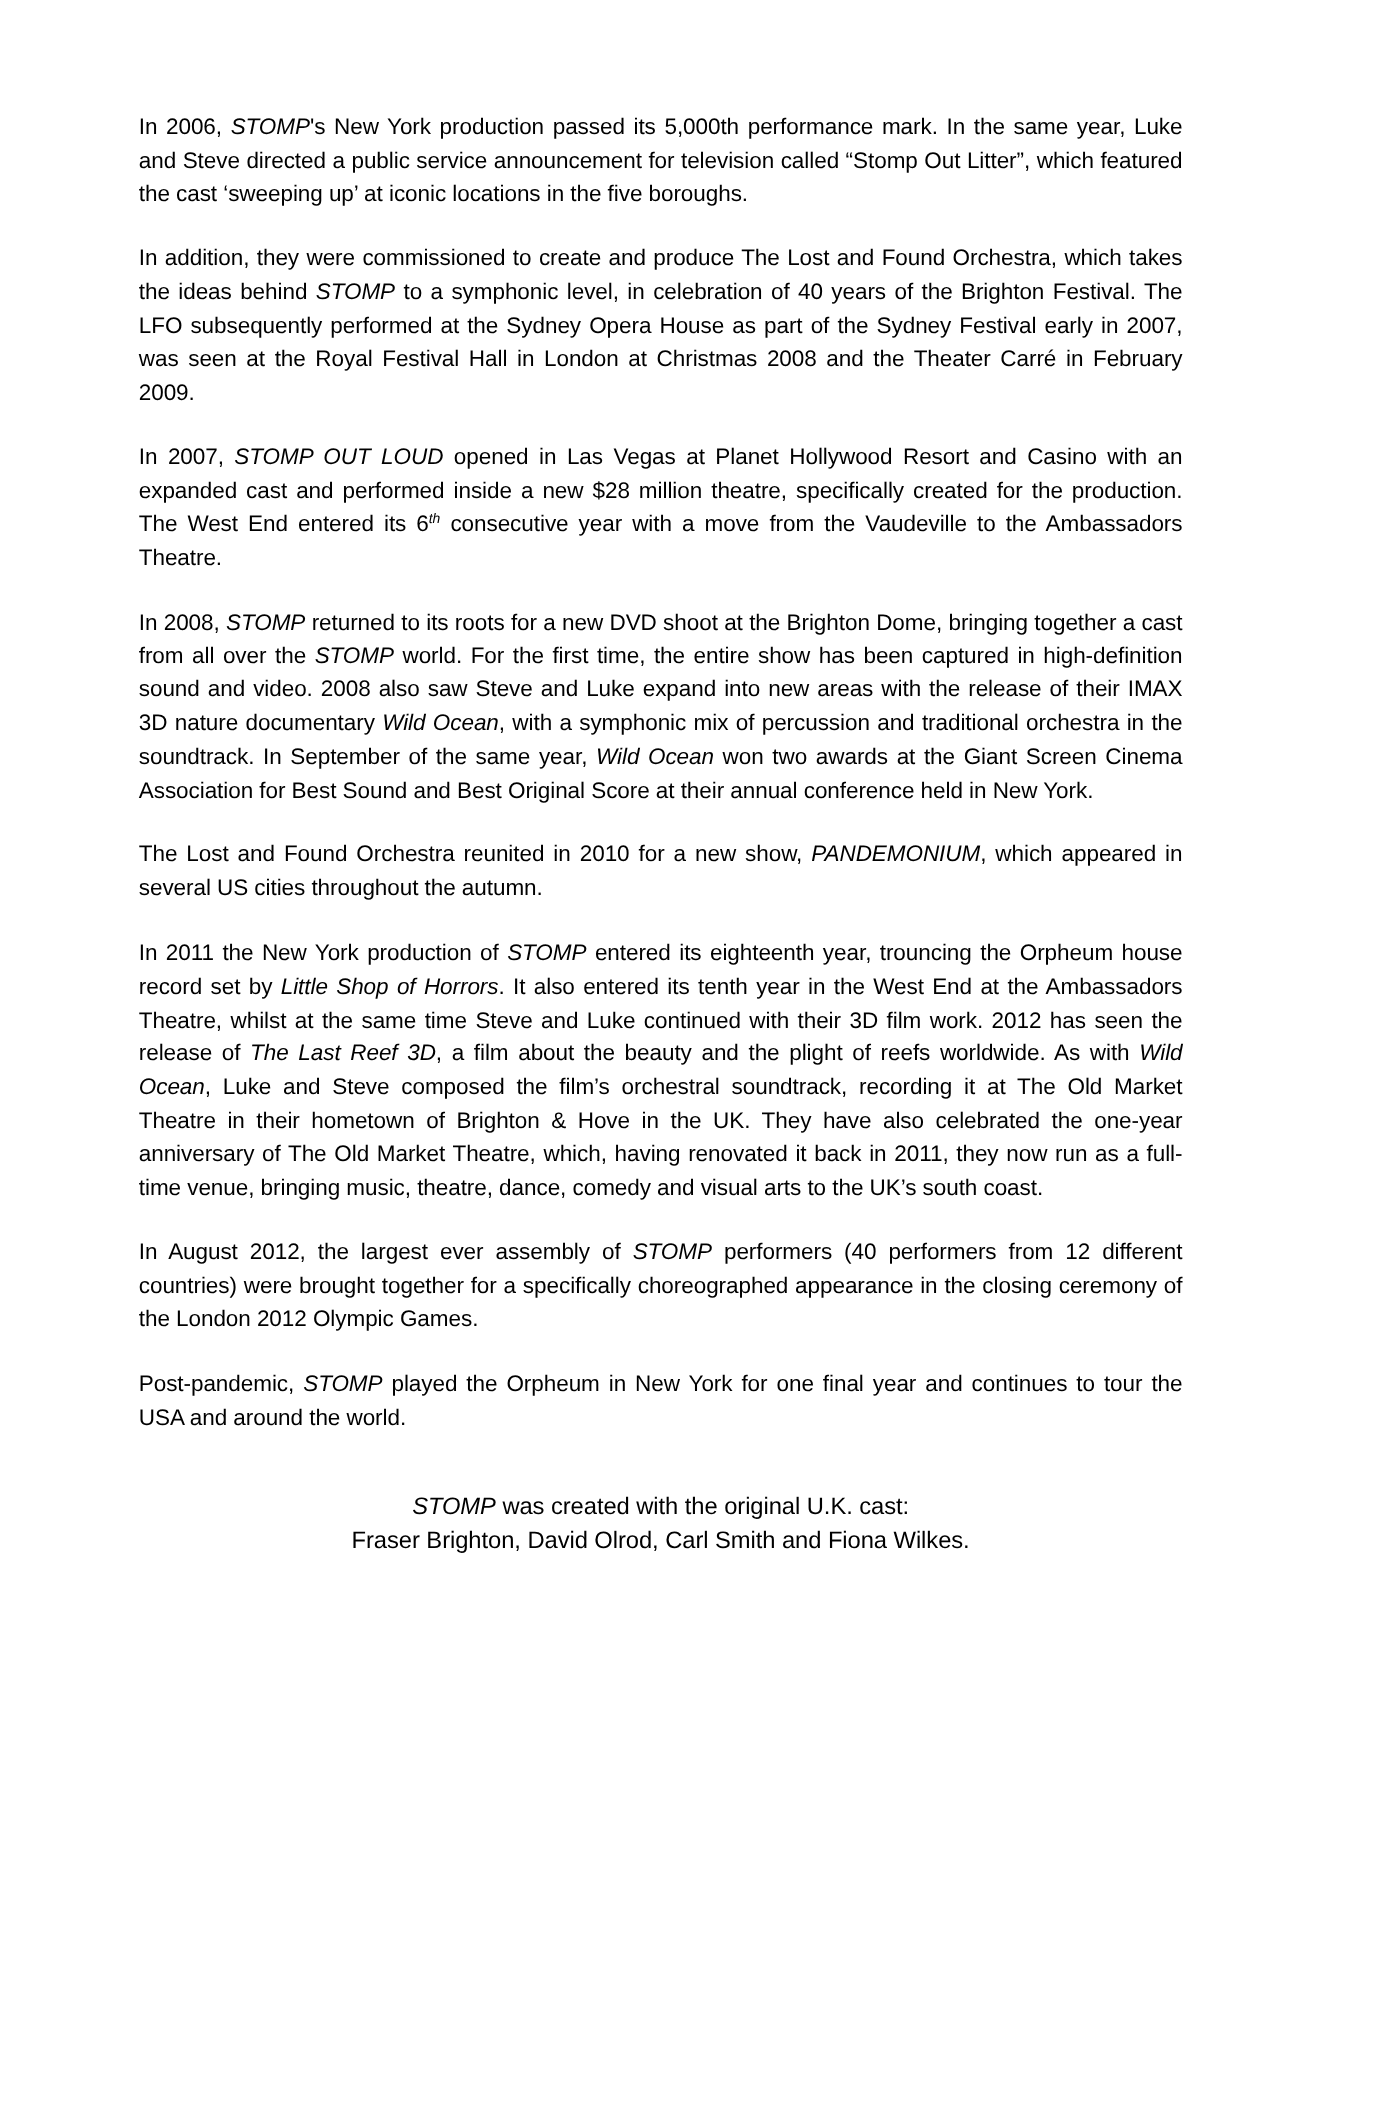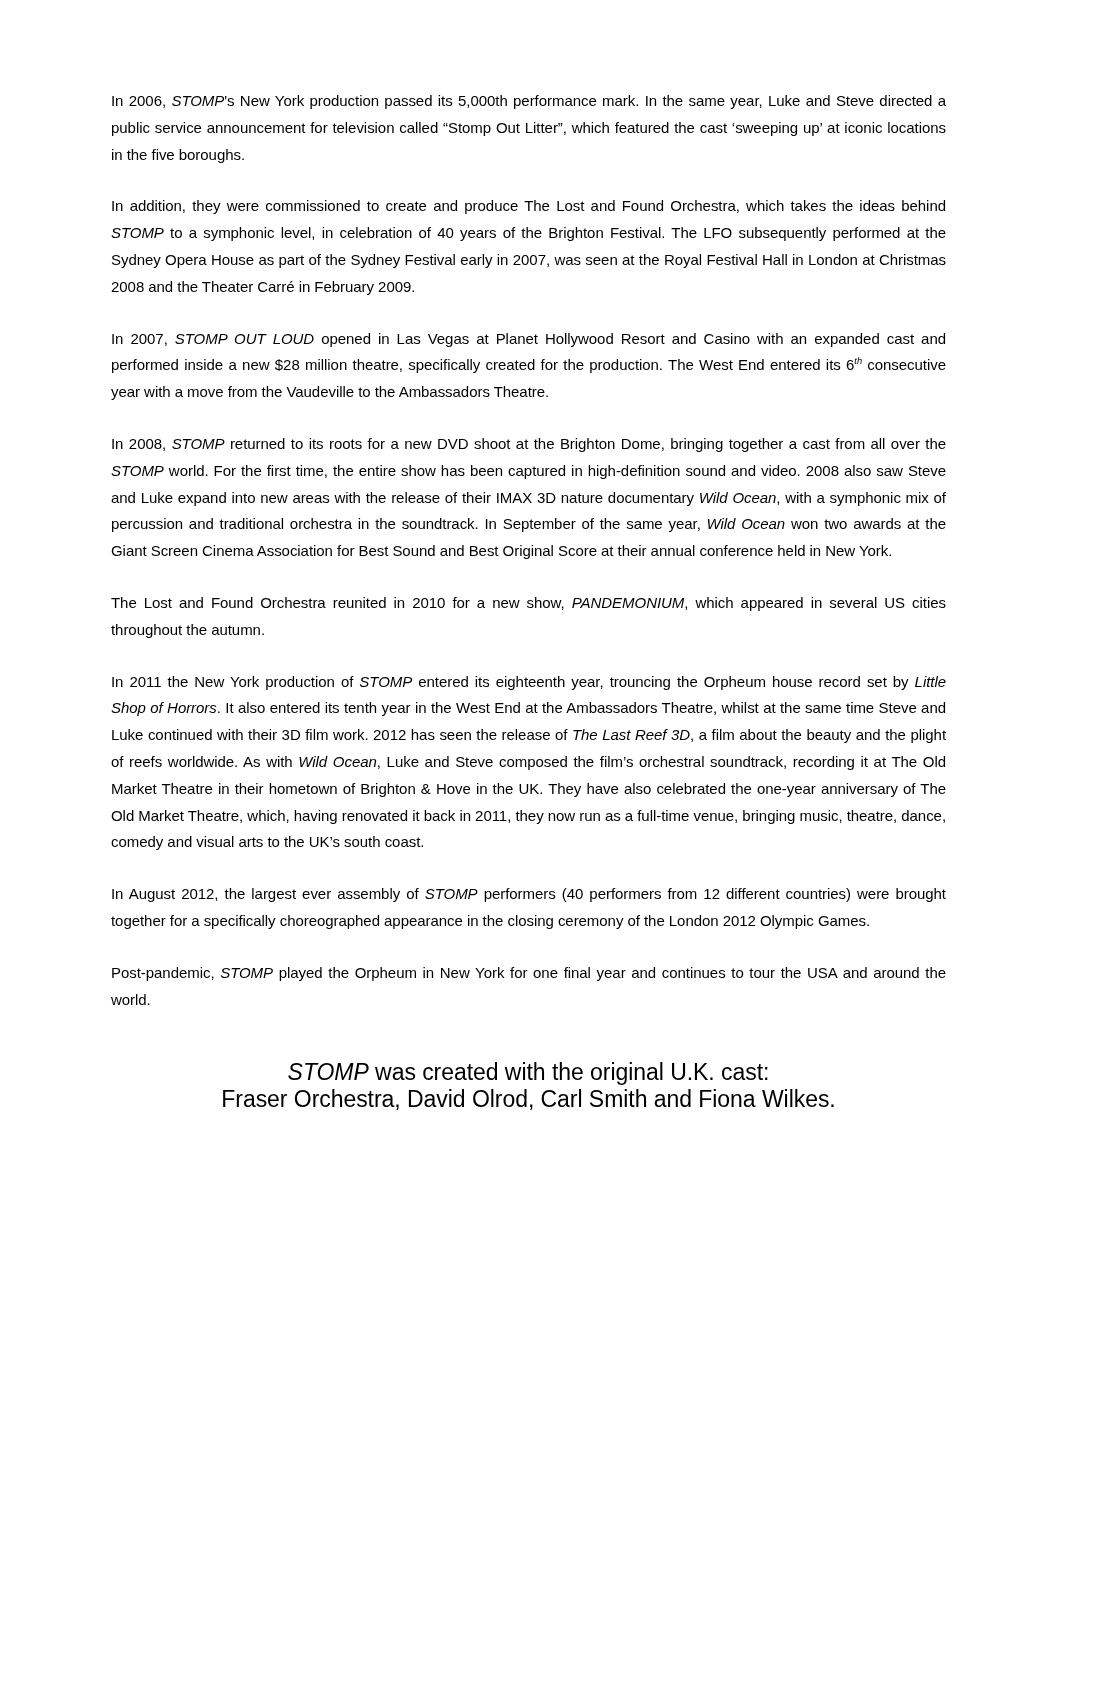--- a/index.html
+++ b/index.html
@@ -22,21 +22,21 @@
     box-sizing: border-box;
   }
   #content {
     position: absolute;
     left: 111px;
     top: 88px;
     width: 835px;
   }
   p.para {
     margin: 0 0 25px 0;
-    font-size: 15px;
+    font-size: 18px;
     line-height: 26.8px;
     text-align: justify;
     text-justify: inter-word;
     letter-spacing: -0.05px;
     word-spacing: 0px;
   }
   p.para:last-of-type {
     margin-bottom: 5px;
   }
   .it {
@@ -46,21 +46,21 @@
     font-size: 0.62em;
     vertical-align: super;
     line-height: 0;
     font-style: italic;
   }
   #cast {
     margin-top: 46px;
     text-align: center;
   }
   #cast .cast-line {
-    font-size: 23px;
+    font-size: 19px;
     line-height: 26.8px;
     text-align: center;
     margin: 0;
     letter-spacing: -0.05px;
   }
 </style>
 </head>
 <body>
 
 <div id="page">
@@ -71,17 +71,17 @@
         <p class="para"><span>In 2007, </span><span class="it">STOMP OUT LOUD</span><span> opened in Las Vegas at Planet Hollywood Resort and Casino with an expanded cast and performed inside a new $28 million theatre, specifically created for the production. The West End entered its 6</span><sup>th</sup><span> consecutive year with a move from the Vaudeville to the Ambassadors Theatre.</span></p>
         <p class="para"><span>In 2008, </span><span class="it">STOMP</span><span> returned to its roots for a new DVD shoot at the Brighton Dome, bringing together a cast from all over the </span><span class="it">STOMP</span><span> world. For the first time, the entire show has been captured in high-definition sound and video.  2008 also saw Steve and Luke expand into new areas with the release of their IMAX 3D nature documentary </span><span class="it">Wild Ocean</span><span>, with a symphonic mix of percussion and traditional orchestra in the soundtrack. In September of the same year, </span><span class="it">Wild Ocean</span><span> won two awards at the Giant Screen Cinema Association for Best Sound and Best Original Score at their annual conference held in New York.</span></p>
         <p class="para"><span>The Lost and Found Orchestra reunited in 2010 for a new show, </span><span class="it">PANDEMONIUM</span><span>, which appeared in several US cities throughout the autumn.</span></p>
         <p class="para"><span>In 2011 the New York production of </span><span class="it">STOMP</span><span> entered its eighteenth year, trouncing the Orpheum house record set by </span><span class="it">Little Shop of Horrors</span><span>. It also entered its tenth year in the West End at the Ambassadors Theatre, whilst at the same time Steve and Luke continued with their 3D film work. 2012 has seen the release of </span><span class="it">The Last Reef 3D</span><span>, a film about the beauty and the plight of reefs worldwide. As with </span><span class="it">Wild Ocean</span><span>, Luke and Steve composed the film’s orchestral soundtrack, recording it at The Old Market Theatre in their hometown of Brighton &amp; Hove in the UK. They have also celebrated the one-year anniversary of The Old Market Theatre, which, having renovated it back in 2011, they now run as a full-time venue, bringing music, theatre, dance, comedy and visual arts to the UK’s south coast.</span></p>
         <p class="para"><span>In August 2012, the largest ever assembly of </span><span class="it">STOMP</span><span> performers (40 performers from 12 different countries) were brought together for a specifically choreographed appearance in the closing ceremony of the London 2012 Olympic Games.</span></p>
         <p class="para"><span>Post-pandemic, </span><span class="it">STOMP</span><span> played the Orpheum in New York for one final year and continues to tour the USA and around the world.</span></p>
       </div>
     <div id="cast">
       <p class="cast-line"><span class="it">STOMP</span><span> was created with the original U.K. cast:</span></p>
       <div>
-          <p class="cast-line">Fraser Orchestra, David Olrod, Carl Smith and Fiona Wilkes.</p>
+          <p class="cast-line">Fraser Brighton, David Olrod, Carl Smith and Fiona Wilkes.</p>
         </div>
     </div>
   </div>
 </div>
 
 </body></html>

